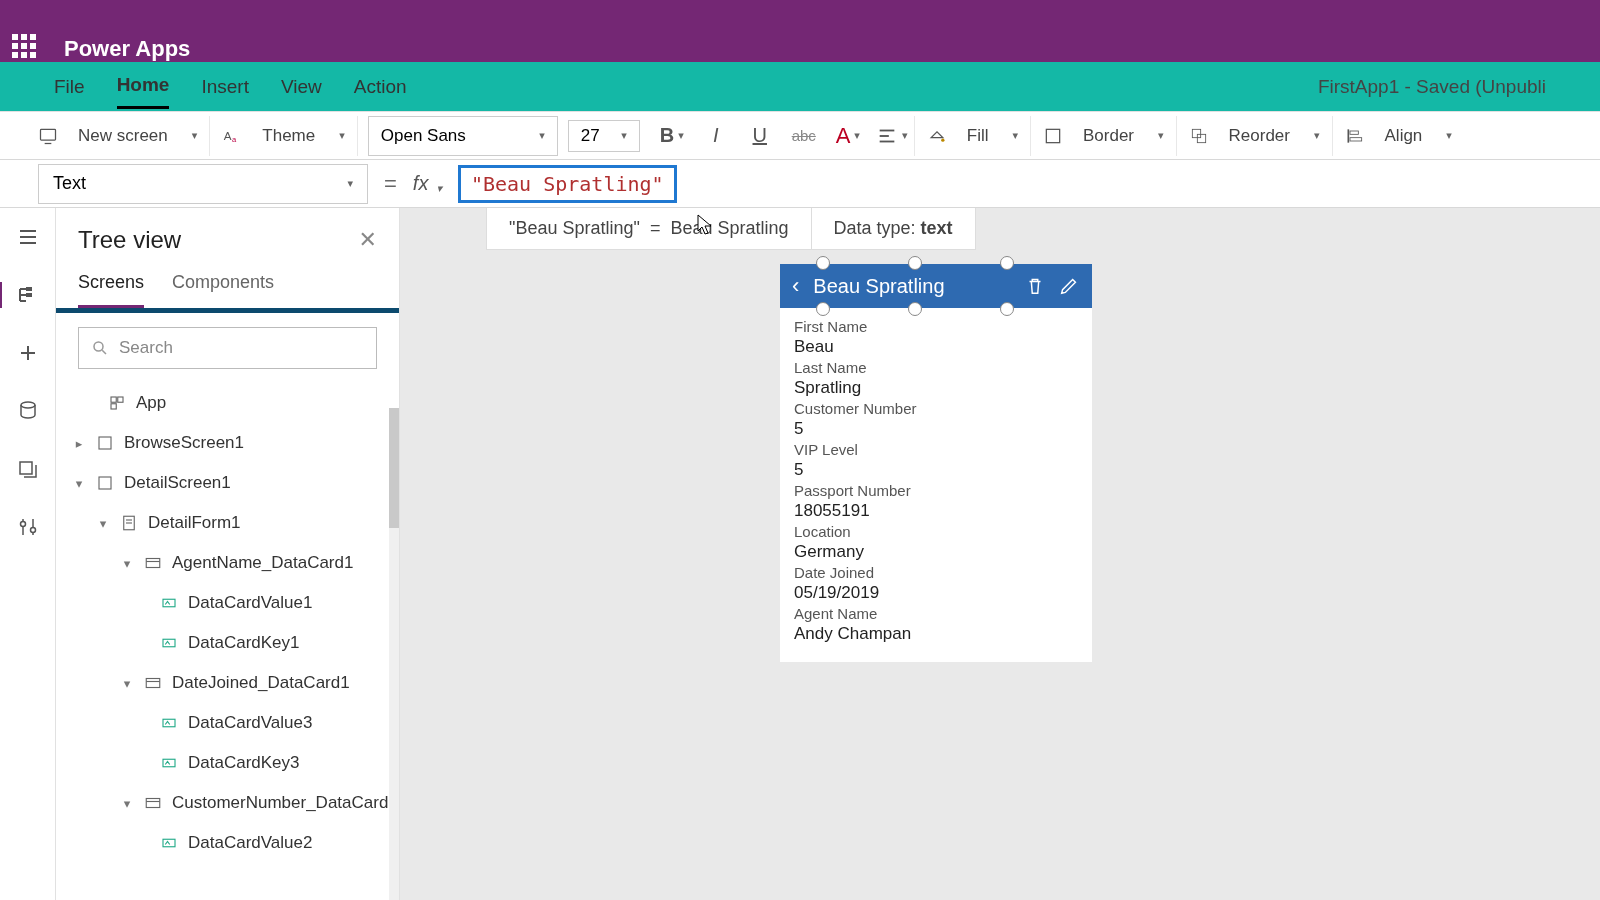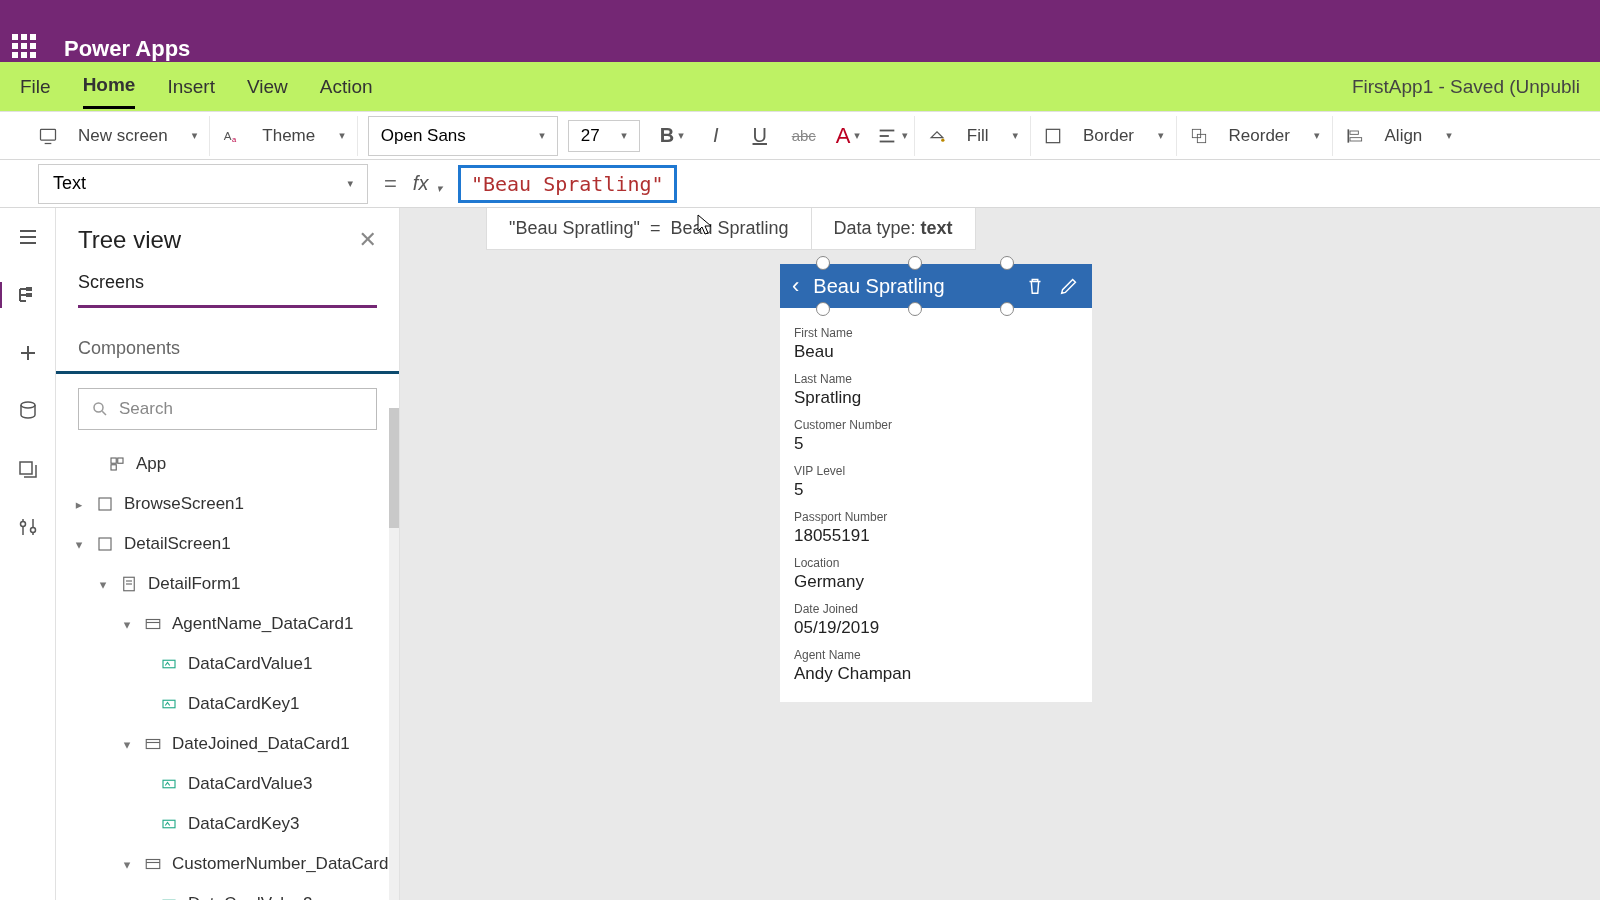--- a/index.html
+++ b/index.html
@@ -3,21 +3,21 @@
 <meta charset="utf-8">
 <style>
 * { box-sizing: border-box; margin: 0; padding: 0; font-family: "Segoe UI", Arial, sans-serif; }
 body { background: #f5f5f5; width: 1600px; height: 900px; overflow: hidden; }
 
 .titlebar { height: 62px; background: #742774; display: flex; align-items: flex-end; padding: 0 12px; color: #fff; }
 .waffle { width: 28px; height: 28px; display: grid; grid-template-columns: repeat(3,6px); grid-template-rows: repeat(3,6px); gap: 3px; margin-right: 24px; cursor: pointer; }
 .waffle span { background: #fff; }
 .app-title { font-size: 22px; font-weight: 600; }
 
-.menubar { height: 50px; background: #bef264; display: flex; align-items: center; padding: 0 20px; border-bottom: 1px solid #e1e1e1; }
+.menubar { height: 50px; background: #14b8a6; display: flex; align-items: center; padding: 0 54px; border-bottom: 1px solid #e1e1e1; }
 .menu-item { font-size: 19px; color: #333; margin-right: 32px; cursor: pointer; padding: 10px 0; }
 .menu-item.active { font-weight: 600; border-bottom: 3px solid #000; }
 .menubar .spacer { flex: 1; }
 .save-status { font-size: 19px; color: #444; }
 
 .ribbon { height: 48px; background: #fff; display: flex; align-items: center; padding: 0 12px 0 38px; border-bottom: 1px solid #d8d8d8; gap: 0; }
 .rbtn { display: flex; align-items: center; height: 40px; padding: 0 12px; font-size: 17px; color: #444; cursor: pointer; border-right: 1px solid #e8e8e8; gap: 20px; }
 .rbtn:first-child { padding-left: 0; }
 .caret { font-size: 11px; color: #666; margin-left: 4px; }
 .font-select { width: 190px; height: 40px; border: 1px solid #ccc; display: flex; align-items: center; padding: 0 12px; font-size: 17px; cursor: pointer; margin: 0 10px; }
@@ -36,21 +36,21 @@
 
 .rail { width: 56px; background: #fff; border-right: 1px solid #e1e1e1; display: flex; flex-direction: column; align-items: center; padding-top: 14px; gap: 28px; }
 .rail-btn { width: 30px; height: 30px; display: flex; align-items: center; justify-content: center; cursor: pointer; color: #555; position: relative; }
 .rail-btn.active::before { content:""; position:absolute; left:-14px; top:2px; bottom:2px; width:3px; background:#742774; }
 .rail-btn svg { width: 24px; height: 24px; }
 
 .tree-panel { width: 344px; background: #fff; border-right: 1px solid #e1e1e1; display: flex; flex-direction: column; position: relative; }
 .tree-head { display: flex; align-items: center; justify-content: space-between; padding: 18px 22px 8px 22px; }
 .tree-title { font-size: 24px; color: #222; }
 .close-x { font-size: 22px; color: #888; cursor: pointer; }
-.tree-tabs { display: flex; gap: 20px; padding: 0 22px; border-bottom: 3px solid #0c4a6e; flex-direction: column; }
+.tree-tabs { display: flex; gap: 28px; padding: 0 22px; border-bottom: 5px solid #0c4a6e; }
 .tree-tab { font-size: 18px; color: #666; padding: 10px 0 12px 0; cursor: pointer; }
 .tree-tab.active { color: #222; border-bottom: 3px solid #742774; font-weight: 500; }
 .search-wrap { padding: 14px 22px 10px 22px; }
 .search-box { width: 100%; height: 42px; border: 1px solid #bbb; display: flex; align-items: center; padding: 0 12px; gap: 10px; color: #888; font-size: 17px; }
 .tree-list { flex: 1; overflow-y: auto; padding: 4px 0 12px 0; }
 .tree-item { display: flex; align-items: center; height: 40px; padding-left: 20px; font-size: 17px; color: #333; cursor: pointer; gap: 10px; }
 .tw { display:inline-block; width:14px; text-align:center; color:#777; font-size:13px; }
 .ti-icon { width:18px; height:18px; display:flex; align-items:center; justify-content:center; }
 .ti-icon svg { width:18px; height:18px; stroke:#666; fill:none; stroke-width:1.5; }
 .scroll-hint { position:absolute; right:0; top:200px; bottom:0; width:10px; background:#f0f0f0; }
@@ -62,21 +62,21 @@
 .eval-cell { padding: 0 22px; height:100%; display:flex; align-items:center; border-right:1px solid #ddd; font-size:18px; color:#444; }
 .eval-cell strong { font-weight:700; }
 
 .phone { position:absolute; left:380px; top:56px; width:312px; background:#fff; }
 .phone-header { height:44px; background:#2e6ab1; display:flex; align-items:center; padding:0 12px; color:#fff; position:relative; }
 .phone-header .back { font-size:22px; cursor:pointer; margin-right:14px; }
 .phone-header .ptitle { font-size:20px; flex:1; }
 .phone-header .pico { width:22px; height:22px; margin-left:12px; cursor:pointer; }
 .sel-handle { position:absolute; width:14px; height:14px; border:1px solid #888; background:#fff; border-radius:50%; }
 .phone-body { padding: 8px 14px 18px 14px; }
-.field-label { font-size:12px; color:#555; margin-top:10px; }
+.field-label { font-size:15px; color:#555; margin-top:2px; }
 .field-value { font-size:17px; color:#222; margin-top:2px; }
 
 .cursor-arrow { position:absolute; left:210px; top:6px; width:16px; height:22px; }
 </style>
 </head>
 <body>
 
 <div class="titlebar">
   <div class="waffle">
     <span></span>

